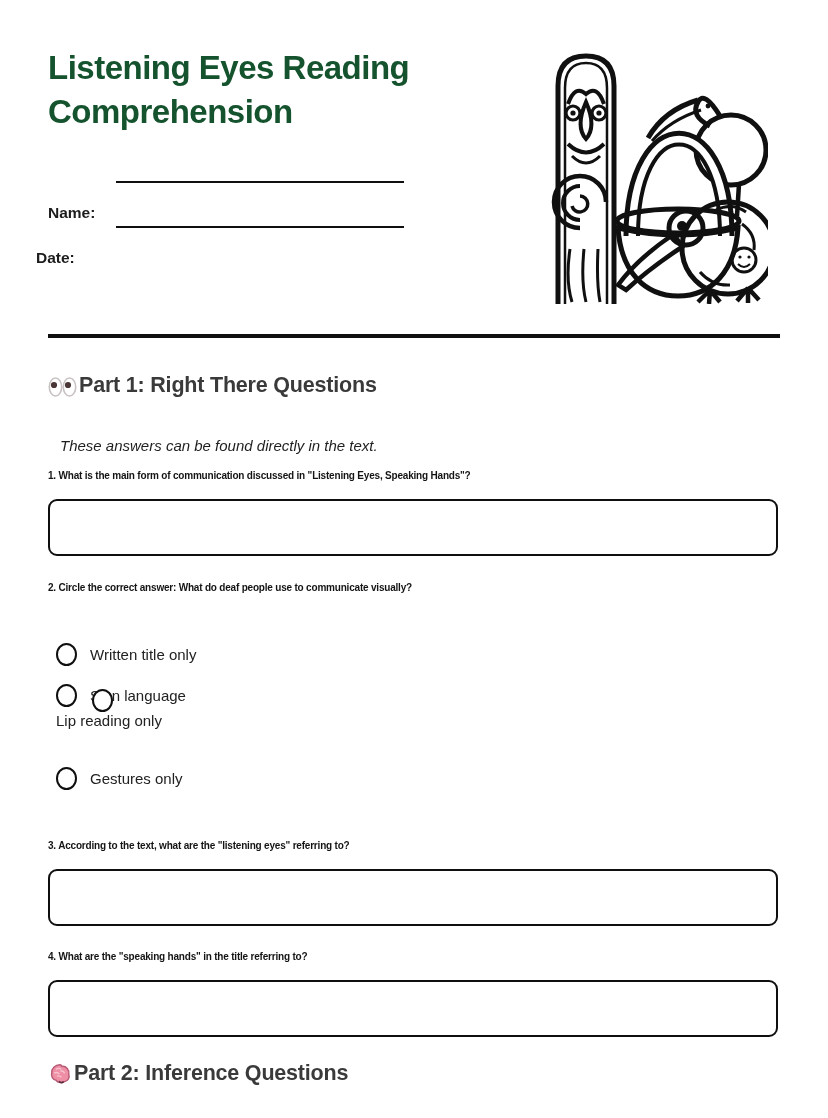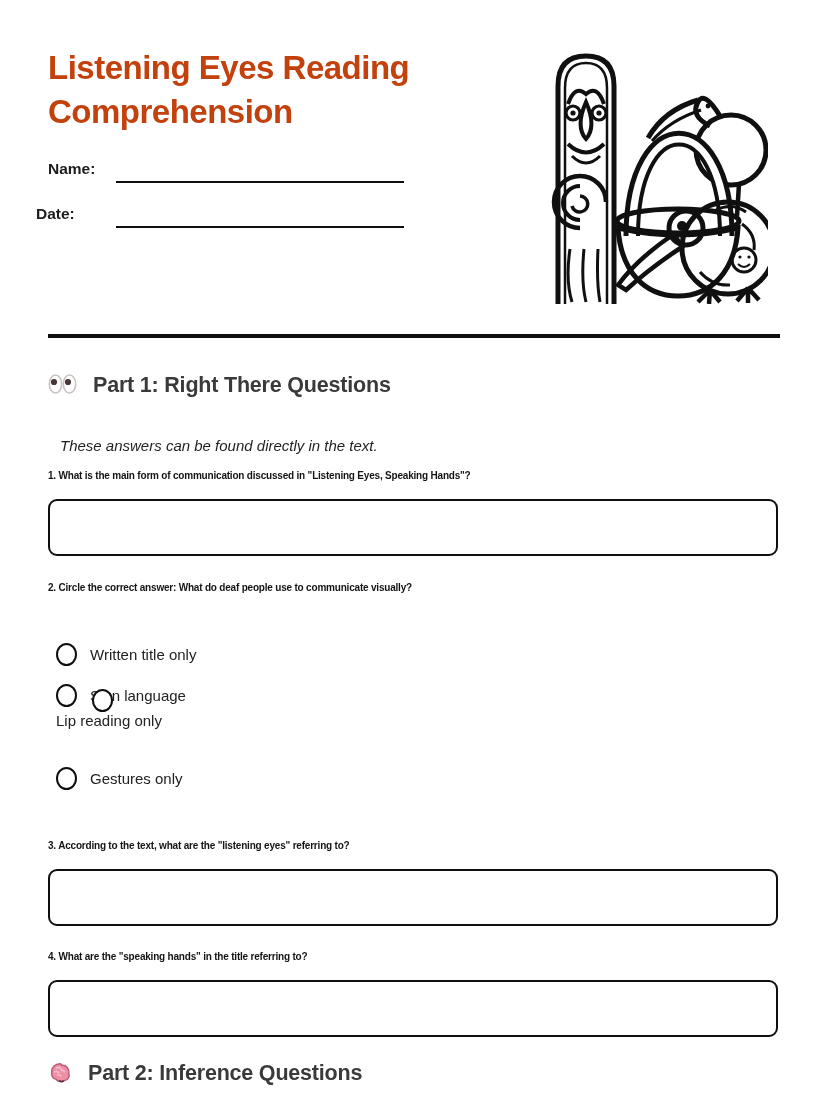--- a/index.html
+++ b/index.html
@@ -10,46 +10,46 @@
     position: relative;
     font-family: "Liberation Sans", sans-serif;
     color: #1c1c1c;
   }
   .abs { position: absolute; }
 
   .title {
     left: 48px; top: 46px; width: 470px;
     margin: 0;
     font-size: 33px; line-height: 44px;
-    font-weight: bold; color: #c2410c;
+    font-weight: bold; color: #14532d;
     letter-spacing: -0.5px;
   }
 
   .field-label {
-    font-size: 15.5px; font-weight: bold; color: #1c1c1c;
+    font-size: 15.5px; font-weight: bold; color: #1c1c1c; margin-top: 44px;
   }
   .name-label { left: 48px; top: 160px; }
   .date-label { left: 36px; top: 205px; }
   .write-line {
     height: 0; border-bottom: 2.5px solid #0f0f0f;
     width: 288px; left: 116px;
   }
   .name-line { top: 181px; }
   .date-line { top: 226px; }
 
   .illustration { left: 528px; top: 44px; width: 240px; height: 260px; }
 
   .divider {
     left: 48px; top: 334px; width: 732px; height: 3.5px;
     background: #0f0f0f;
   }
 
   .part-heading {
     left: 48px;
-    display: flex; align-items: flex-start; gap: 16px;
+    display: flex; align-items: flex-end; gap: 2px;
     font-size: 21.5px; font-weight: bold; color: #3a3a3a;
     letter-spacing: -0.2px;
   }
   .p1 { top: 373px; }
   .p2 { top: 1061px; }
   .part-heading .icon { display: inline-flex; align-items: center; }
 
   .subtitle {
     left: 48px; margin: 12px;
     font-size: 15px; font-style: italic; color: #1f1f1f;

